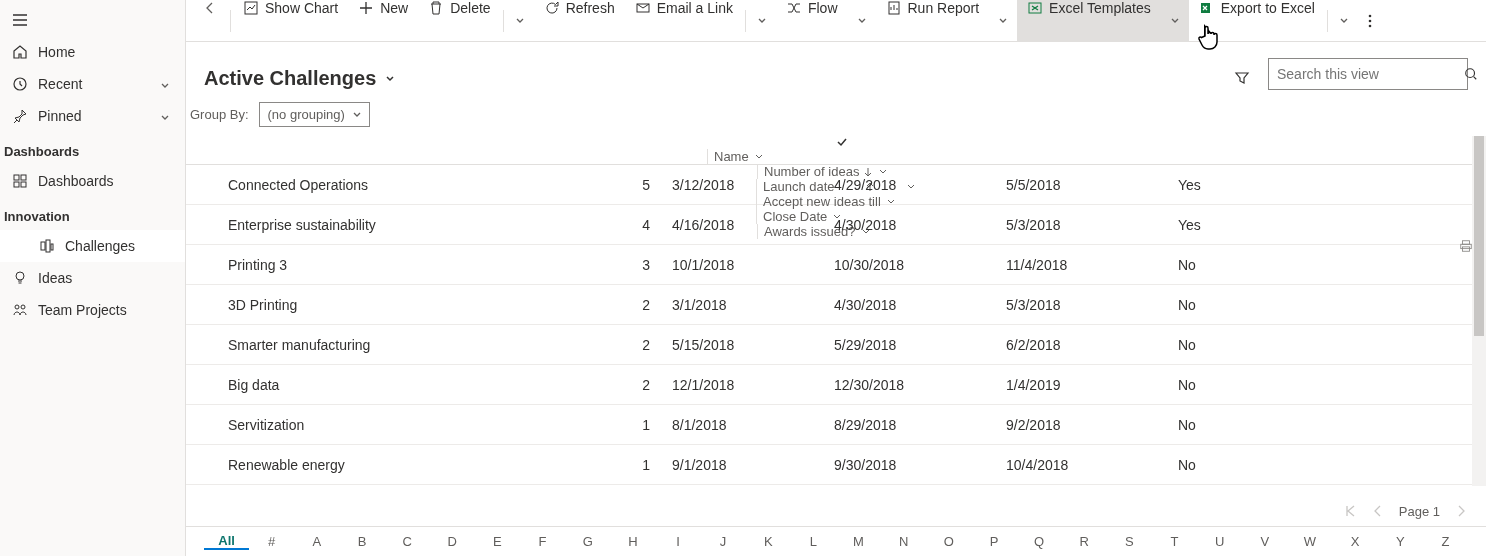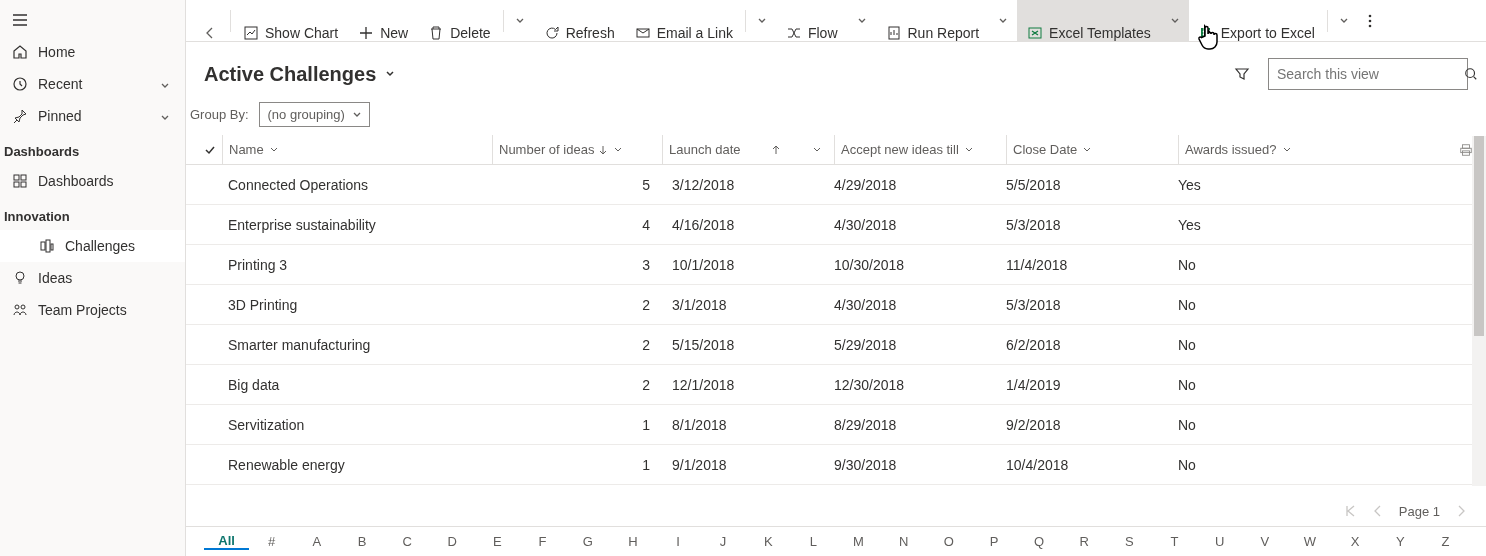--- a/index.html
+++ b/index.html
@@ -53,39 +53,39 @@
 
 .cmdbar {
   height: 42px;
   border-bottom: 1px solid #e1dfdd;
   display: flex;
   align-items: center;
   padding: 0 6px;
 }
 .cmd {
   display: flex;
-  align-items: flex-end;
+  align-items: flex-start;
   gap: 6px;
   padding: 0 10px;
   height: 100%;
   cursor: pointer;
   white-space: nowrap;
 }
 .cmd.hovered { background: #e1dfdd; }
 .cmd .icon { width: 16px; height: 16px; display:flex; align-items:center; justify-content:center; }
 .cmd-split {
   display:flex; align-items:center; height:100%;
 }
 .cmd-split .chev { padding: 0 8px; height:100%; display:flex; align-items:center; cursor:pointer; }
 .vdiv { width:1px; height:22px; background:#e1dfdd; margin: 0 2px; }
 .cmd-overflow { padding: 0 10px; cursor:pointer; }
 
 
 .viewhdr {
-  display:flex; align-items:center; padding: 16px 18px 12px 18px; gap: 14px;
+  display:flex; align-items:flex-end; padding: 16px 18px 12px 18px; gap: 14px;
 }
 .viewtitle { font-size: 20px; font-weight:600; display:flex; align-items:center; gap:8px; cursor:pointer;}
 .spacer { flex:1; }
 .filter-icon { cursor:pointer; padding:4px; }
 .searchbox {
   border:1px solid #8a8886; height:32px; width:200px;
   display:flex; align-items:center; padding: 0 8px; gap:6px;
 }
 .searchbox input { border:none; outline:none; flex:1; font-size:14px; background:transparent; }
 
@@ -94,20 +94,21 @@
 .groupby-select {
   border:1px solid #8a8886; padding:4px 24px 4px 8px; position:relative; cursor:pointer; background:#fff; font-size:13px;
 }
 .groupby-select .chev { position:absolute; right:6px; top:6px; }
 
 
 .grid { flex:1; position:relative; overflow:hidden; }
 .grid-header {
   display:flex; align-items:center; height:30px; border-bottom:1px solid #e1dfdd; font-size:13px; color:#605e5c;
   padding-left: 12px;
+  flex-direction: column;
 }
 .col-check { width:24px; display:flex; align-items:center; justify-content:center; }
 .col { display:flex; align-items:center; gap:4px; padding:0 6px; cursor:pointer; border-left: 1px solid transparent;}
 .grid-header .col { border-left:1px solid #e1dfdd; height:100%; }
 .grid-header .col:first-of-type { border-left:none; }
 .col-name { width: 270px; }
 .col-num { width: 170px; justify-content: flex-start; }
 .col-launch { width: 172px; gap: 30px; }
 .col-accept { width: 172px; }
 .col-close { width: 172px; }

